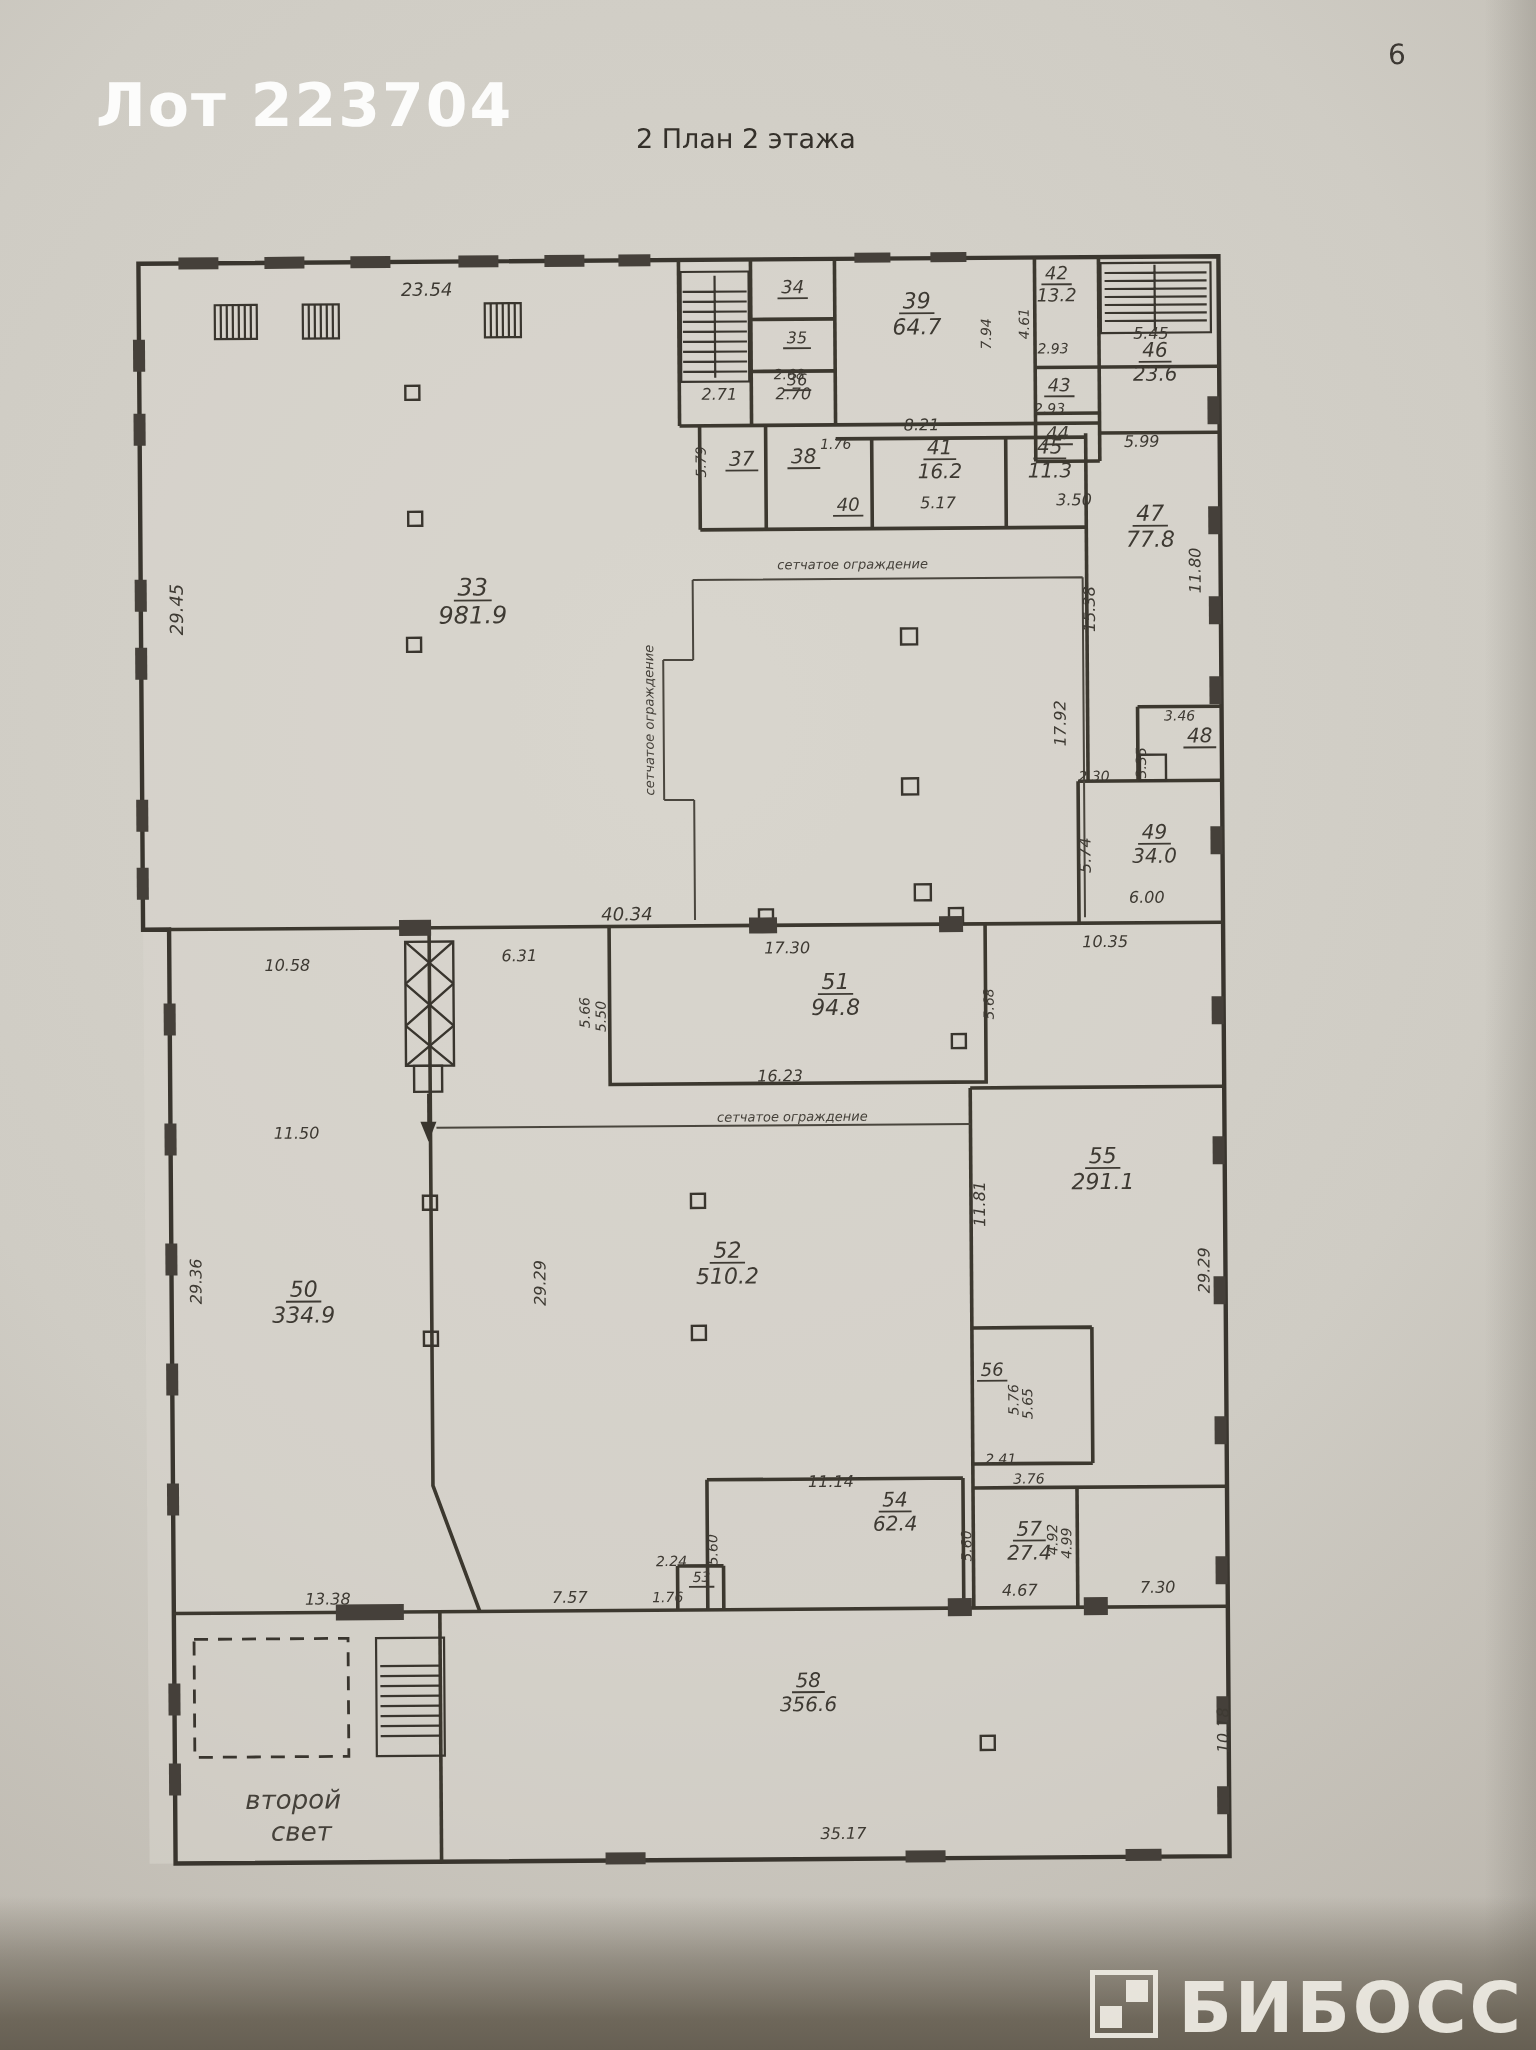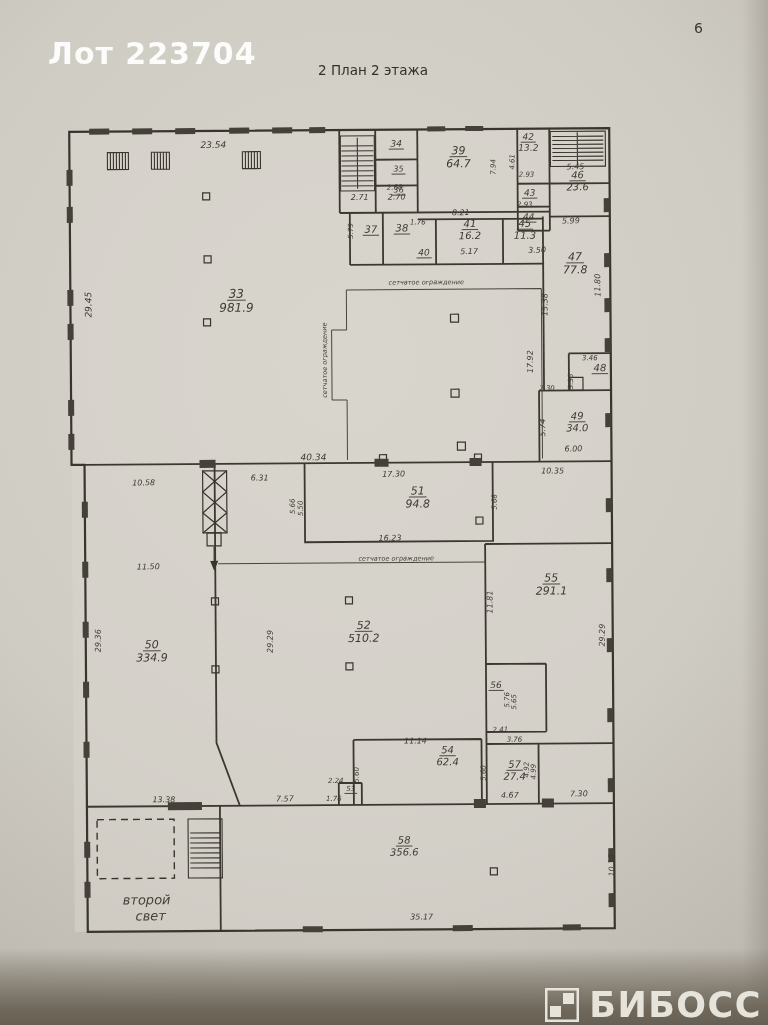--- a/index.html
+++ b/index.html
@@ -9,21 +9,21 @@
     background:radial-gradient(130% 105% at 45% 35%, #d8d5cd 0%, #cfccc4 42%, #bcb7ae 72%, #a49e93 100%);}
   .edge-right{position:absolute;top:0;right:0;width:26px;height:100%;
     background:linear-gradient(90deg, rgba(0,0,0,0), rgba(60,55,45,.18));}
   .bottom-band{position:absolute;left:0;top:948px;width:768px;height:77px;
     background:linear-gradient(180deg, rgba(110,103,90,0) 0%, rgba(110,103,90,.55) 40%, #6e675a 80%, #665f53 100%);}
   .watermark{position:absolute;left:48px;top:36px;font-size:30px;font-weight:700;
     letter-spacing:1px;color:rgba(255,255,255,.93);z-index:5;}
   .plan-title{position:absolute;left:318px;top:62px;font-size:13.5px;font-weight:normal;
     color:#34302a;z-index:2;}
   .page-num{position:absolute;left:694px;top:20px;font-size:14px;color:#3c3833;z-index:2;}
-  .brand{position:absolute;right:6px;top:985px;display:flex;align-items:center;gap:10px;z-index:6;margin-left:36px;}
+  .brand{position:absolute;right:6px;top:985px;display:flex;align-items:flex-start;gap:10px;z-index:6;margin-left:36px;}
   .brand-text{font-size:35px;font-weight:bold;letter-spacing:1.5px;color:#edeae2;opacity:.95;}
   svg text{font-family:"DejaVu Sans",sans-serif;}
   .lbl{fill:#3e3a33;text-anchor:middle;font-style:italic;}
   .note{fill:#45413a;text-anchor:middle;font-style:italic;}
 </style>
 </head>
 <body>
 
 <div class="paper"></div>
 <div class="edge-right"></div>

